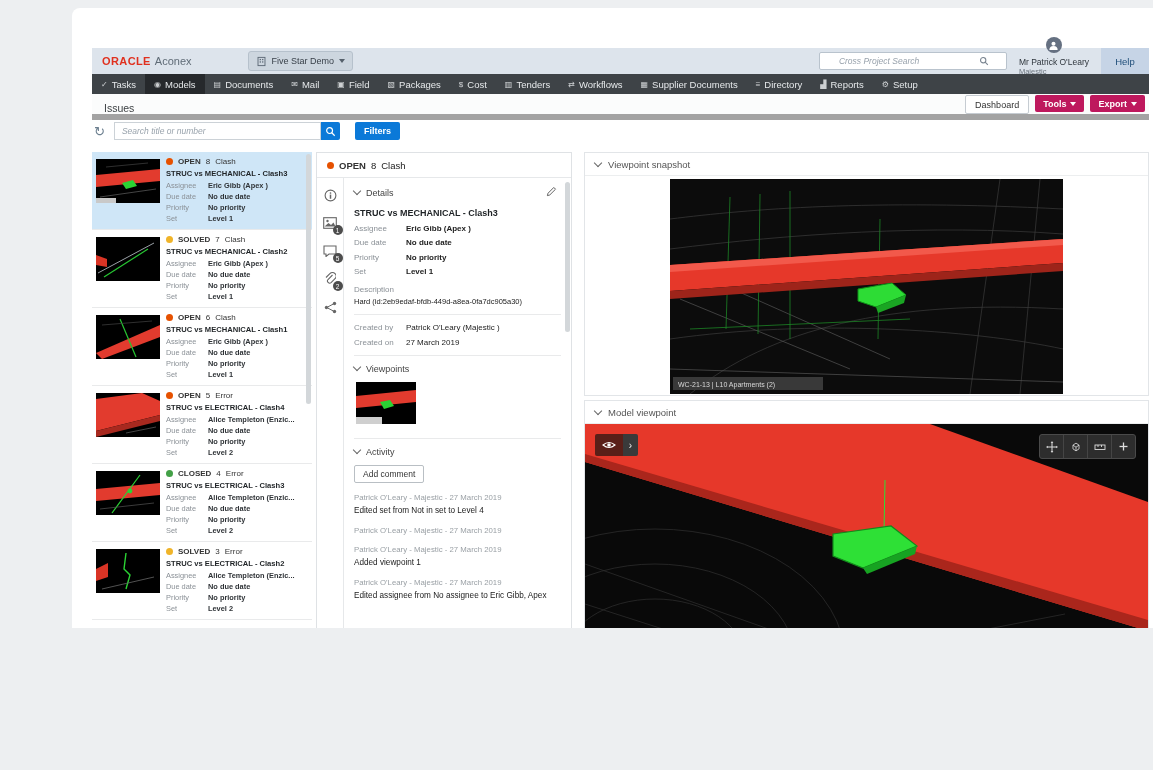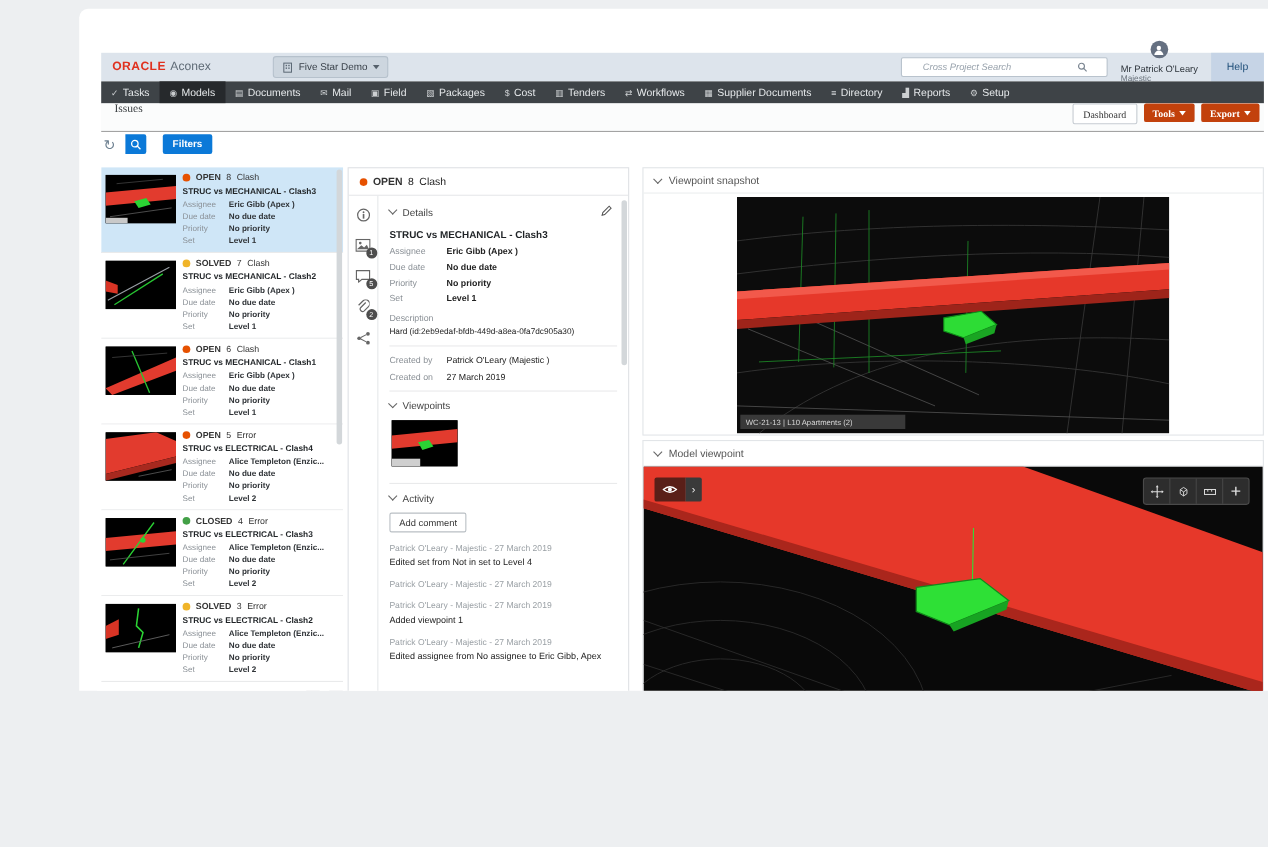--- a/index.html
+++ b/index.html
@@ -26,25 +26,25 @@
   .caret-dn{width:0;height:0;border-left:3.5px solid transparent;border-right:3.5px solid transparent;border-top:4px solid #55606b;display:inline-block;}
   .caret-dn.white{border-top-color:#fff;}
 
   
   .nav{position:absolute;left:48px;top:74px;width:1057px;height:20px;background:#3e4347;display:flex;}
   .tab{display:flex;align-items:center;gap:4px;padding:0 9px;font-size:9.5px;color:#e6e9eb;cursor:pointer;white-space:nowrap;}
   .tab.active{background:#26292c;}
   .tg{font-size:8px;opacity:.85;}
 
   
-  .sub{position:absolute;left:48px;top:94px;width:1057px;height:26px;background:#fbfcfc;border-bottom:1px solid #a3a3a3;display:flex;align-items:flex-start;box-sizing:border-box;font-family:Liberation Serif, serif;}
+  .sub{position:absolute;left:48px;top:94px;width:1057px;height:26px;background:#fbfcfc;border-bottom:6px solid #a3a3a3;display:flex;align-items:flex-end;box-sizing:border-box;}
   .ptitle{margin-left:12px;font-size:10.5px;color:#3c4043;}
   .subbtns{margin-left:auto;display:flex;gap:6px;margin-right:4px;}
   .btn-light{height:17px;padding:0 9px;background:#fff;border:1px solid #c6ccd2;border-radius:2px;font-size:9px;color:#333;display:flex;align-items:center;cursor:pointer;}
-  .btn-blue{height:17px;padding:0 8px;background:#c2410c;border:0;border-radius:2px;font-size:9px;color:#fff;display:flex;align-items:center;gap:4px;font-weight:bold;cursor:pointer;}
+  .btn-blue{height:17px;padding:0 8px;background:#be185d;border:0;border-radius:2px;font-size:9px;color:#fff;display:flex;align-items:center;gap:4px;font-weight:bold;cursor:pointer;}
 
   
   .lt{position:absolute;left:48px;top:121px;height:20px;display:flex;align-items:center;}
   .refresh{font-size:13px;color:#6e8191;margin:0 9px 0 2px;cursor:pointer;line-height:1;}
   .srchwrap{width:207px;height:18px;border:1px solid #ccd2d7;background:#fff;box-sizing:border-box;display:flex;align-items:center;padding-left:5px;}
   .srchwrap input{flex:1;border:0;outline:0;font-size:8.5px;font-style:italic;color:#4a535c;background:transparent;font-family:inherit;min-width:0;}
   .srchwrap input::placeholder{color:#9aa4ad;}
   .srchbtn{width:19px;height:18px;background:#0b79d8;display:flex;align-items:center;justify-content:center;cursor:pointer;border-radius:0 2px 2px 0;}
   .filters{margin-left:15px;height:18px;padding:0 9px;background:#0b79d8;border-radius:2px;color:#fff;font-size:9px;font-weight:bold;display:flex;align-items:center;cursor:pointer;}
 
@@ -223,20 +223,23 @@
         </div>
       <div class="btn-blue">
           <span>Export</span>
           <span class="caret-dn white"></span>
         </div>
     </div>
   </div>
 
   <div class="lt">
     <span class="refresh">↻</span>
+    <div class="srchwrap">
+      <input type="text" placeholder="Search title or number" style="">
+    </div>
     <div class="srchbtn">
       <svg width="11" height="11" viewBox="0 0 12 12">
           <circle cx="5" cy="5" r="3.2" fill="none" stroke="#fff" stroke-width="1.3"></circle>
           <line x1="7.4" y1="7.4" x2="10.6" y2="10.6" stroke="#fff" stroke-width="1.3"></line>
         </svg>
     </div>
     <div class="filters">Filters</div>
   </div>
 
   <div class="list">

